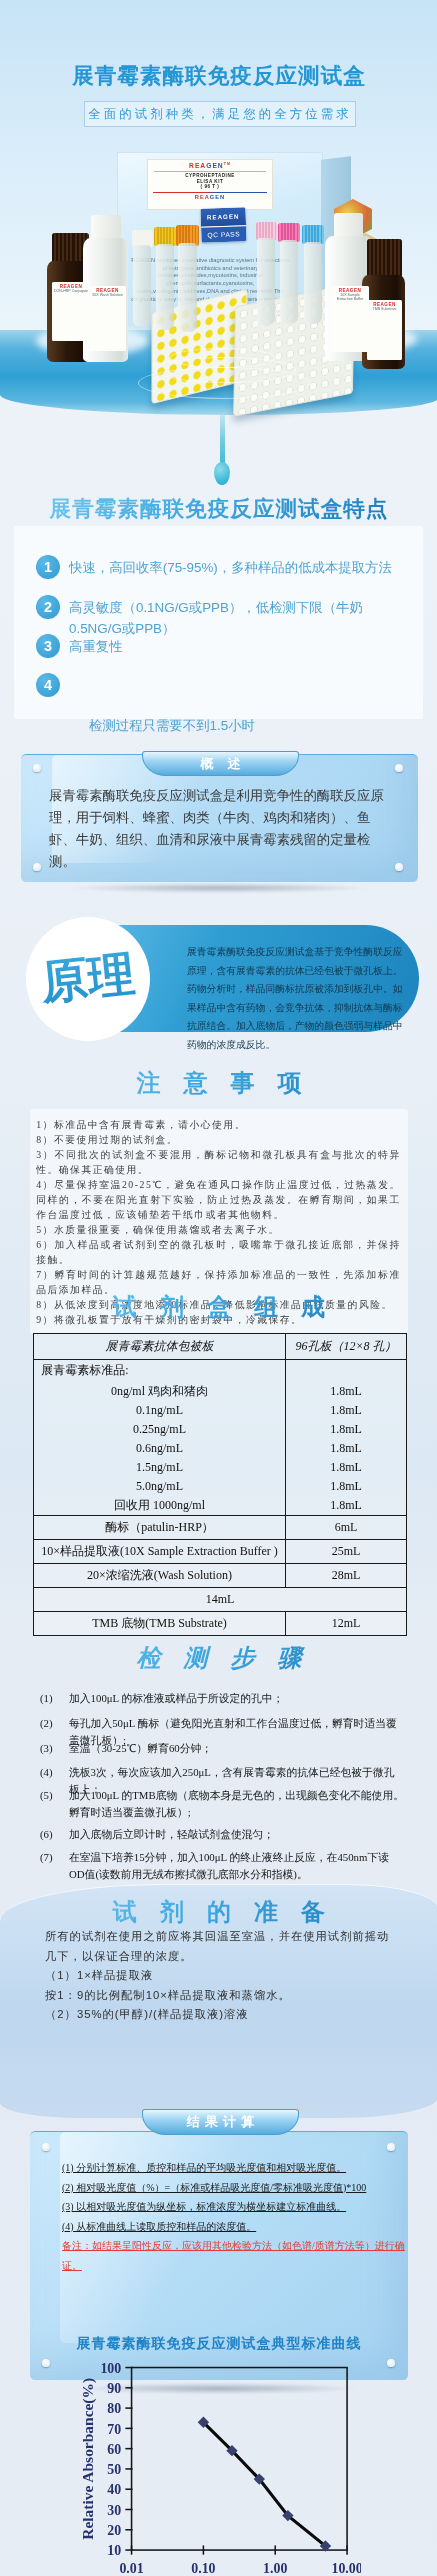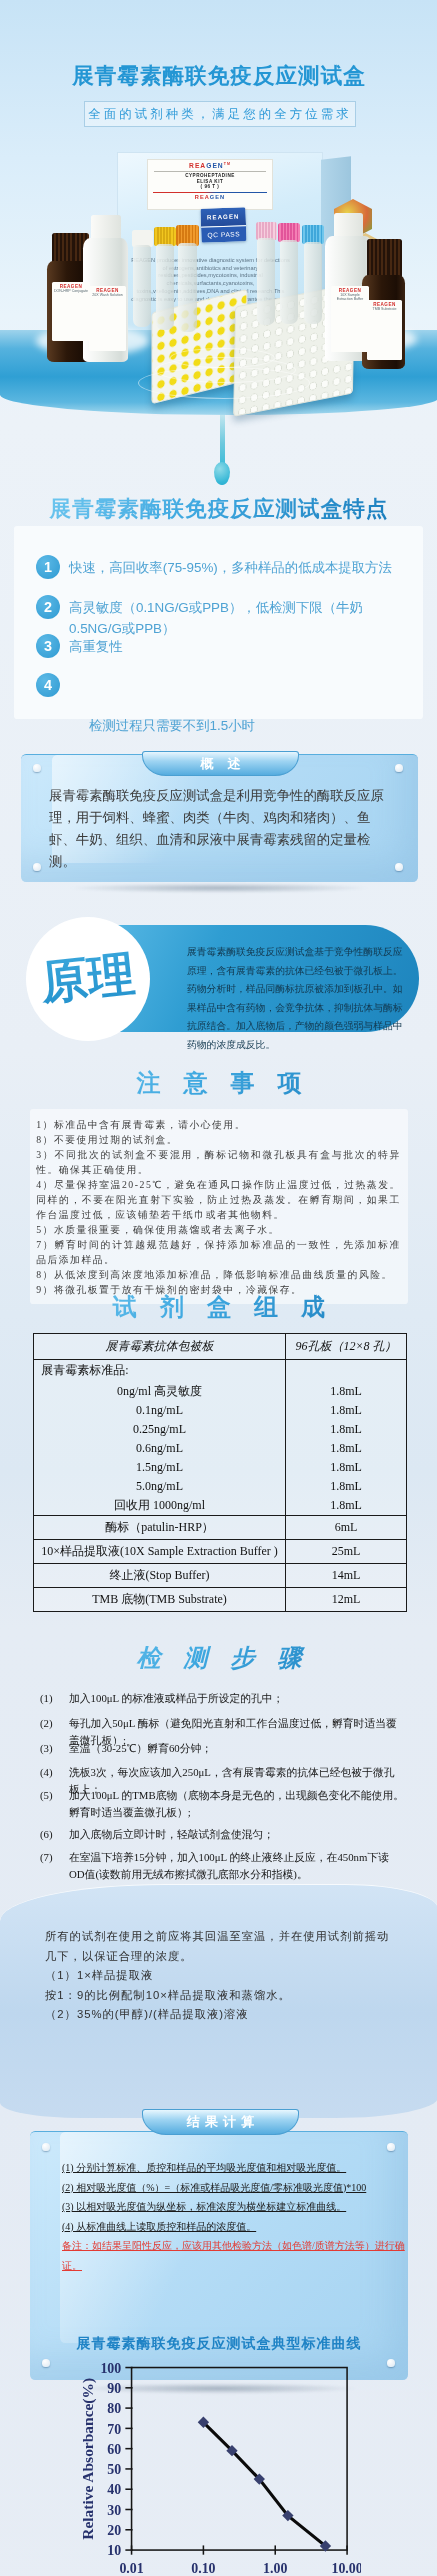--- a/index.html
+++ b/index.html
@@ -238,35 +238,36 @@
   <div class="abs pr-label">原理</div>
   <div class="abs pr-text">展青霉素酶联免疫反应测试盒基于竞争性酶联反应原理，含有展青霉素的抗体已经包被于微孔板上。药物分析时，样品同酶标抗原被添加到板孔中。如果样品中含有药物，会竞争抗体，抑制抗体与酶标抗原结合。加入底物后，产物的颜色强弱与样品中药物的浓度成反比。</div>
 
   <div class="abs ctr grad-title sec-title" style="top:1067px;">注 意 事 项</div>
   <div class="abs notes">
     <p>1）标准品中含有展青霉素，请小心使用。</p>
     <p>8）不要使用过期的试剂盒。</p>
     <p>3）不同批次的试剂盒不要混用，酶标记物和微孔板具有盒与批次的特异性。确保其正确使用。</p>
     <p>4）尽量保持室温20-25℃，避免在通风口操作防止温度过低，过热蒸发。同样的，不要在阳光直射下实验，防止过热及蒸发。在孵育期间，如果工作台温度过低，应该铺垫若干纸巾或者其他物料。</p>
     <p>5）水质量很重要，确保使用蒸馏或者去离子水。</p>
+    <p>6）加入样品或者试剂到空的微孔板时，吸嘴靠于微孔接近底部，并保持接触。</p>
     <p>7）孵育时间的计算越规范越好，保持添加标准品的一致性，先添加标准品后添加样品。</p>
     <p>8）从低浓度到高浓度地添加标准品，降低影响标准品曲线质量的风险。</p>
     <p>9）将微孔板置于放有干燥剂的密封袋中，冷藏保存。</p>
   </div>
 
   <div class="abs ctr grad-title sec-title" style="top:1291px;">试 剂 盒 组 成</div>
   <div class="abs ktable">
     <div class="krow">
       <div class="kname rh48">展青霉素抗体包被板</div>
       <div class="kvol rh48">96孔板（12×8 孔）</div>
     </div>
     <div class="krow">
       <div class="kname">
         <div class="std-label">展青霉素标准品:</div>
-        <div class="std-line">0ng/ml 高灵敏度</div>
+        <div class="std-line">0ng/ml 鸡肉和猪肉</div>
         <div class="std-line">0.1ng/mL</div>
         <div class="std-line">0.25ng/mL</div>
         <div class="std-line">0.6ng/mL</div>
         <div class="std-line">1.5ng/mL</div>
         <div class="std-line">5.0ng/mL</div>
         <div class="std-line">回收用 1000ng/ml</div>
       </div>
       <div class="kvol">
         <div class="std-label"></div>
         <div class="std-line">1.8mL</div>
@@ -280,21 +281,24 @@
     </div>
     <div class="krow">
       <div class="kname rh44">酶标（patulin-HRP）</div>
       <div class="kvol rh44">6mL</div>
     </div>
     <div class="krow">
       <div class="kname rh44">10×样品提取液(10X Sample Extraction Buffer )</div>
       <div class="kvol rh44">25mL</div>
     </div>
     <div class="krow">
-      <div class="kname rh44">终止液(Stop Buffer)</div>
+      <div class="kname rh44">20×浓缩洗液(Wash Solution)</div>
+      <div class="kvol rh44">28mL</div>
+    </div>
+    <div class="krow">
       <div class="kvol rh44">14mL</div>
     </div>
     <div class="krow">
       <div class="kname rh44">TMB 底物(TMB Substrate)</div>
       <div class="kvol rh44">12mL</div>
     </div>
   </div>
 
   <div class="abs ctr grad-title sec-title" style="top:1642px;font-style:italic;">检 测 步 骤</div>
   <div class="abs step" style="top:1690px;">
@@ -320,20 +324,21 @@
   <div class="abs step" style="top:1826px;">
       <span class="snum">(6)</span>
       <span class="stext">加入底物后立即计时，轻敲试剂盒使混匀；</span>
     </div>
   <div class="abs step" style="top:1849px;">
       <span class="snum">(7)</span>
       <span class="stext">在室温下培养15分钟，加入100μL 的终止液终止反应，在450nm下读OD值(读数前用无绒布擦拭微孔底部水分和指模)。</span>
     </div>
 
   <div class="abs blob"></div>
+  <div class="abs ctr grad-title sec-title" style="top:1896px;z-index:2;">试 剂 的 准 备</div>
   <div class="abs prep-text">
     <p>所有的试剂在使用之前应将其回温至室温，并在使用试剂前摇动几下，以保证合理的浓度。</p>
     <p>（1）1×样品提取液</p>
     <p>按1：9的比例配制10×样品提取液和蒸馏水。</p>
     <p>（2）35%的(甲醇)/(样品提取液)溶液</p>
   </div>
 
   <div class="abs panel" style="left:30px;top:2131px;width:378px;height:248px;"></div>
   <div class="abs tab" style="left:142px;top:2109px;width:155px;height:24px;line-height:24px;font-size:13px;">结果计算</div>
   <div class="abs pin" style="left:42px;top:2143px;"></div>

